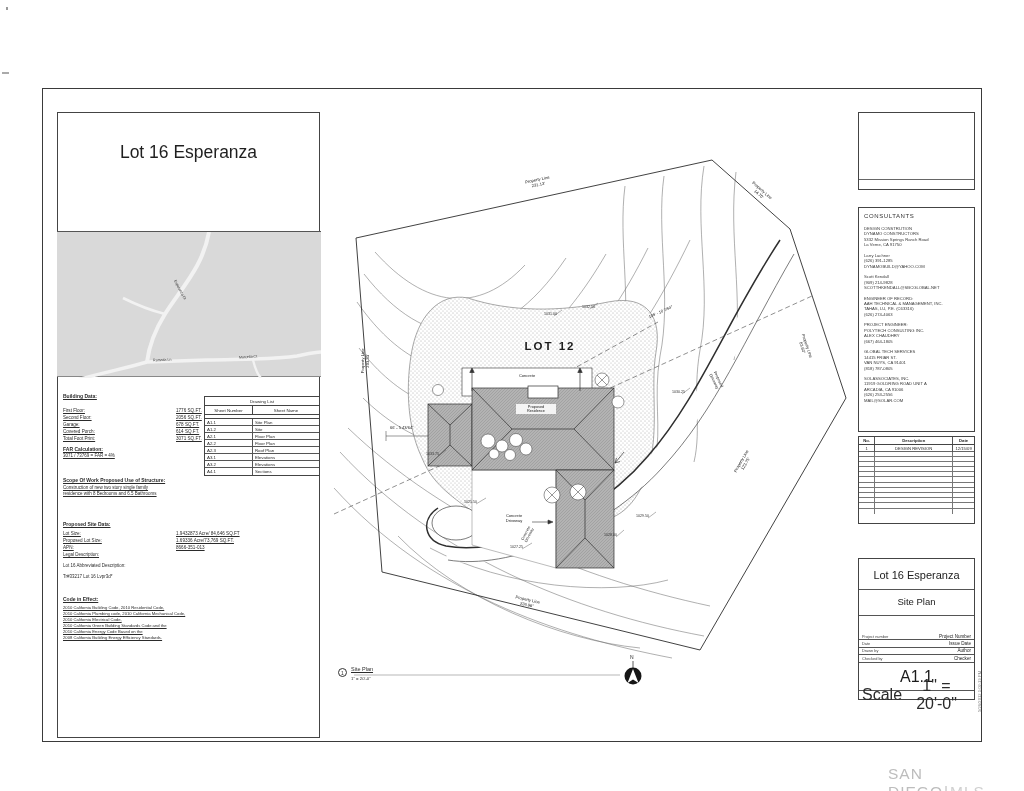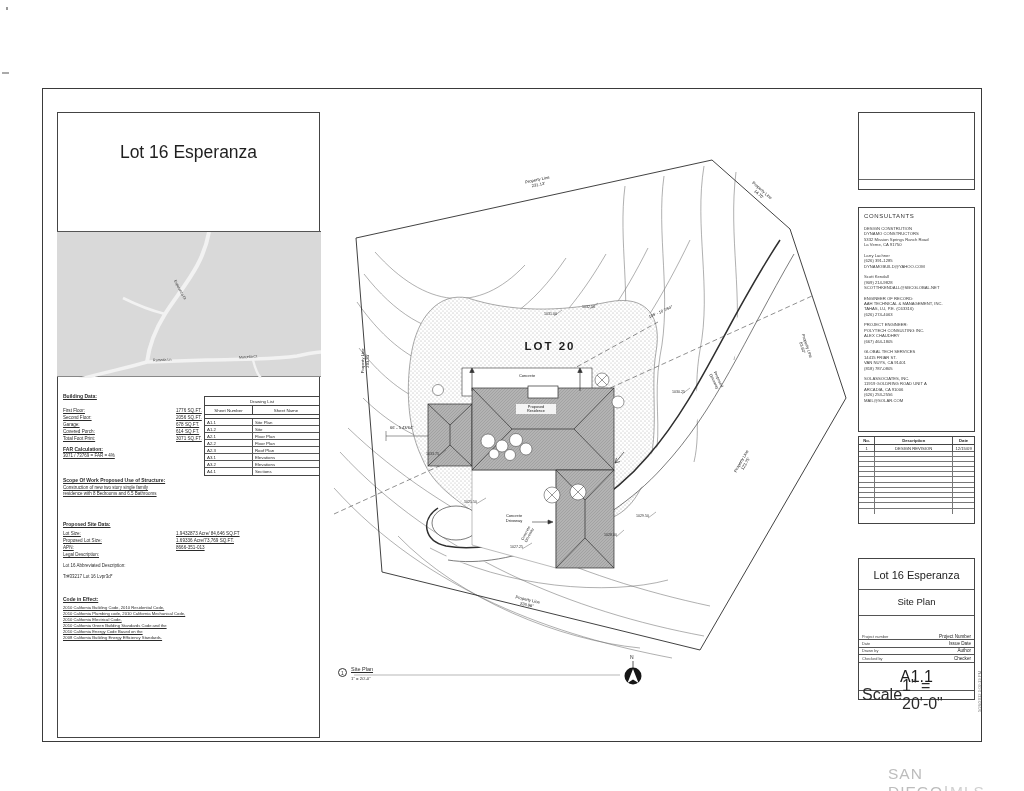--- a/index.html
+++ b/index.html
@@ -69,21 +69,21 @@
   .tb-div1 { position:absolute; top:30px; left:0; right:0; border-top:0.8px solid #555; }
   .tb-sheet { position:absolute; top:37px; width:100%; text-align:center; font-size:9.5px; color:#222; }
   .tb-div2 { position:absolute; top:56px; left:0; right:0; border-top:0.8px solid #555; }
   .fld { position:absolute; left:0; right:0; height:7.4px; border-bottom:0.6px solid #555;
     display:flex; justify-content:space-between; align-items:center; padding:0 3px; }
   .fld .fl { font-size:3.9px; color:#444; }
   .fld .fv { font-size:4.6px; color:#222; }
   .sheetnum { position:absolute; top:104px; left:0; right:0; height:28px; text-align:center;
     font-size:16px; color:#1b1b1b; line-height:28px; border-bottom:0.8px solid #555; }
   .scalerow { position:absolute; top:132px; left:0; right:0; bottom:0; display:flex;
-    justify-content:space-between; align-items:center; padding:0 3px; }
+    justify-content:space-between; align-items:center; padding:0 3px;text-align:center; }
   .plot-stamp { left:977px; top:712px; font-size:4.2px; color:#888; transform:rotate(-90deg); transform-origin:left top; }
 
   .watermark { left:888px; top:765px; font-size:15.5px; letter-spacing:1px; color:#bdbdbd; }
   .watermark .mls { color:#d0d0d0; }
   .watermark .sep { color:#c6c6c6; padding:0 1px; }
   .artifact-dash { left:2px; top:72px; width:7px; height:1.5px; background:#aaa; }
   .artifact-dot { left:6px; top:7px; width:2px; height:3px; background:#999; }
 </style>
 </head>
 <body>
@@ -324,21 +324,21 @@
   </g>
 
   <path d="M354,675 L620,675" stroke="#888" stroke-width="0.6"></path>
   <g>
     <path d="M633,661 L633,668" stroke="#333" stroke-width="0.8"></path>
     <circle cx="633" cy="676" r="8.5" fill="#161616"></circle>
     <polygon points="633,669 638.5,683 633,679.5 627.5,683" fill="#ffffff"></polygon>
   </g>
 </svg>
 
-<div class="abs lot-label" style="left:505px; top:340px; width:90px; text-align:center;">LOT 20</div>
+<div class="abs lot-label" style="left:505px; top:340px; width:90px; text-align:center;">LOT 12</div>
 
 <div class="abs plan-label pre ctr" style="left:498px; top:178px; width:80px; transform:rotate(-12deg);">Property Line
 231.13'</div>
 <div class="abs plan-label pre ctr" style="left:728px; top:188px; width:64px; transform:rotate(41deg);">Property Line
 14.70'</div>
 <div class="abs plan-label pre ctr" style="left:774px; top:342px; width:60px; transform:rotate(71deg);">Property Line
 83.60'</div>
 <div class="abs plan-label pre ctr" style="left:714px; top:458px; width:60px; transform:rotate(-60deg);">Property Line
 123.75'</div>
 <div class="abs plan-label pre ctr" style="left:492px; top:598px; width:70px; transform:rotate(13deg);">Property Line

